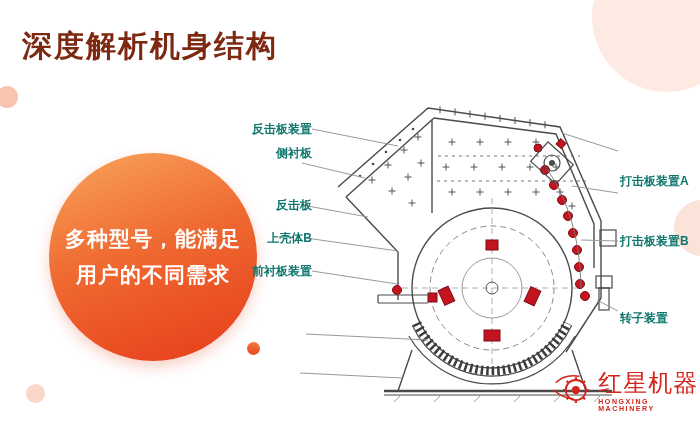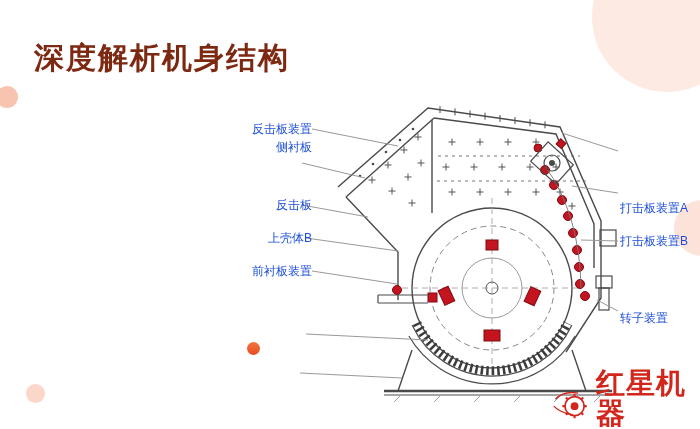--- a/index.html
+++ b/index.html
@@ -7,57 +7,61 @@
     position:relative;width:700px;height:429px;overflow:hidden;background:#ffffff;
     font-family:"Liberation Sans","DejaVu Sans",sans-serif;
   }
   .decor{position:absolute;border-radius:50%;}
   .decor-top-right{left:592px;top:-58px;width:150px;height:150px;background:#fdeae2;}
   .decor-right{left:674px;top:200px;width:56px;height:56px;background:#fce3da;}
   .decor-left{left:-4px;top:86px;width:22px;height:22px;background:#f8c4b0;}
   .decor-bottom-left{left:26px;top:384px;width:19px;height:19px;background:#fad7c8;}
   .decor-orange-dot{left:247px;top:342px;width:13px;height:13px;background:linear-gradient(180deg,#f2763f,#e84a20);}
   .page-title{
-    position:absolute;left:18px;top:22px;margin:16px;
+    position:absolute;left:18px;top:22px;margin:4px;
     font-size:30px;font-weight:bold;letter-spacing:2px;color:#7d2912;
   }
   .promo{
     position:absolute;left:49px;top:153px;width:208px;height:208px;border-radius:50%;
     background:linear-gradient(160deg,#f9a55e 0%,#ef6a31 45%,#e63c1a 100%);
     display:flex;flex-direction:column;align-items:center;justify-content:center;
     color:#ffffff;font-size:21px;font-weight:bold;letter-spacing:1px;line-height:1.7;
     box-shadow:0 6px 14px rgba(230,70,30,0.25);
   }
   .diagram-svg{position:absolute;left:0;top:0;}
   .lbl{
-    position:absolute;font-size:12px;font-weight:400;color:#1d4ed8;line-height:16px;
+    position:absolute;font-size:12px;font-weight:700;color:#0f766e;line-height:16px;
     white-space:nowrap;
   }
   .lbl-left{left:222px;width:90px;text-align:right;}
   .lbl-right{left:620px;width:80px;text-align:left;}
   .logo{
     position:absolute;left:552px;top:368px;display:flex;align-items:center;
   }
   .logo-text{display:flex;flex-direction:column;margin-left:4px;}
-  .logo-name{font-size:29px;font-weight:bold;color:#d2251c;line-height:1.05;letter-spacing:1px;}
+  .logo-name{font-size:24px;font-weight:normal;color:#d2251c;line-height:1.05;letter-spacing:1px;}
   .logo-sub{font-size:7px;letter-spacing:1.6px;color:#d2251c;margin-top:3px;font-weight:bold;}
 </style>
 </head>
 <body>
 
 <div class="page">
 
   <div class="decor decor-top-right"></div>
   <div class="decor decor-right"></div>
   <div class="decor decor-left"></div>
   <div class="decor decor-bottom-left"></div>
   <div class="decor decor-orange-dot"></div>
 
   <h1 class="page-title">深度解析机身结构</h1>
 
+  <div class="promo">
+    <div>多种型号，能满足</div>
+    <div>用户的不同需求</div>
+  </div>
 
   <svg class="diagram-svg" width="700" height="429" viewBox="0 0 700 429">
 
     <g stroke="#4a4a4a" stroke-width="1.4" fill="none">
       <path d="M338 187 L428 108 L560 127 L601 221 L601 298 L566 352"></path>
       <path d="M346 197 L434 118"></path>
       <path d="M434 118 L556 134 L594 224 L594 268"></path>
       <path d="M346 197 L398 252 L398 300"></path>
       <path d="M432 120 L432 213"></path>
     </g>
@@ -141,26 +145,26 @@
       <path d="M306 334 L428 340"></path>
       <path d="M300 373 L402 378"></path>
       <path d="M618 151 L562 133"></path>
       <path d="M618 193 L572 186"></path>
       <path d="M618 241 L581 240"></path>
       <path d="M618 311 L597 300"></path>
     </g>
   </svg>
 
   <div class="lbl lbl-left" style="top:121px">反击板装置</div>
-  <div class="lbl lbl-left" style="top:139px">侧衬板</div>
+  <div class="lbl lbl-left" style="top:145px">侧衬板</div>
   <div class="lbl lbl-left" style="top:197px">反击板</div>
   <div class="lbl lbl-left" style="top:263px">前衬板装置</div>
   <div class="lbl lbl-left" style="top:230px">上壳体B</div>
 
-  <div class="lbl lbl-right" style="top:200px">打击板装置A</div>
+  <div class="lbl lbl-right" style="top:173px">打击板装置A</div>
   <div class="lbl lbl-right" style="top:233px">打击板装置B</div>
   <div class="lbl lbl-right" style="top:310px">转子装置</div>
 
   <div class="logo">
     <svg width="46" height="46" viewBox="0 0 46 46">
       <g stroke="#d2251c" fill="none" stroke-width="2">
         <circle cx="26" cy="22" r="11"></circle>
         <path d="M26 8 V11 M26 33 V36 M12 22 H15 M37 22 H40 M16 12 L18.2 14.2 M33.8 29.8 L36 32 M36 12 L33.8 14.2 M18.2 29.8 L16 32" stroke-width="2.4"></path>
       </g>
       <circle cx="26" cy="22" r="4.5" fill="#d2251c"></circle>

